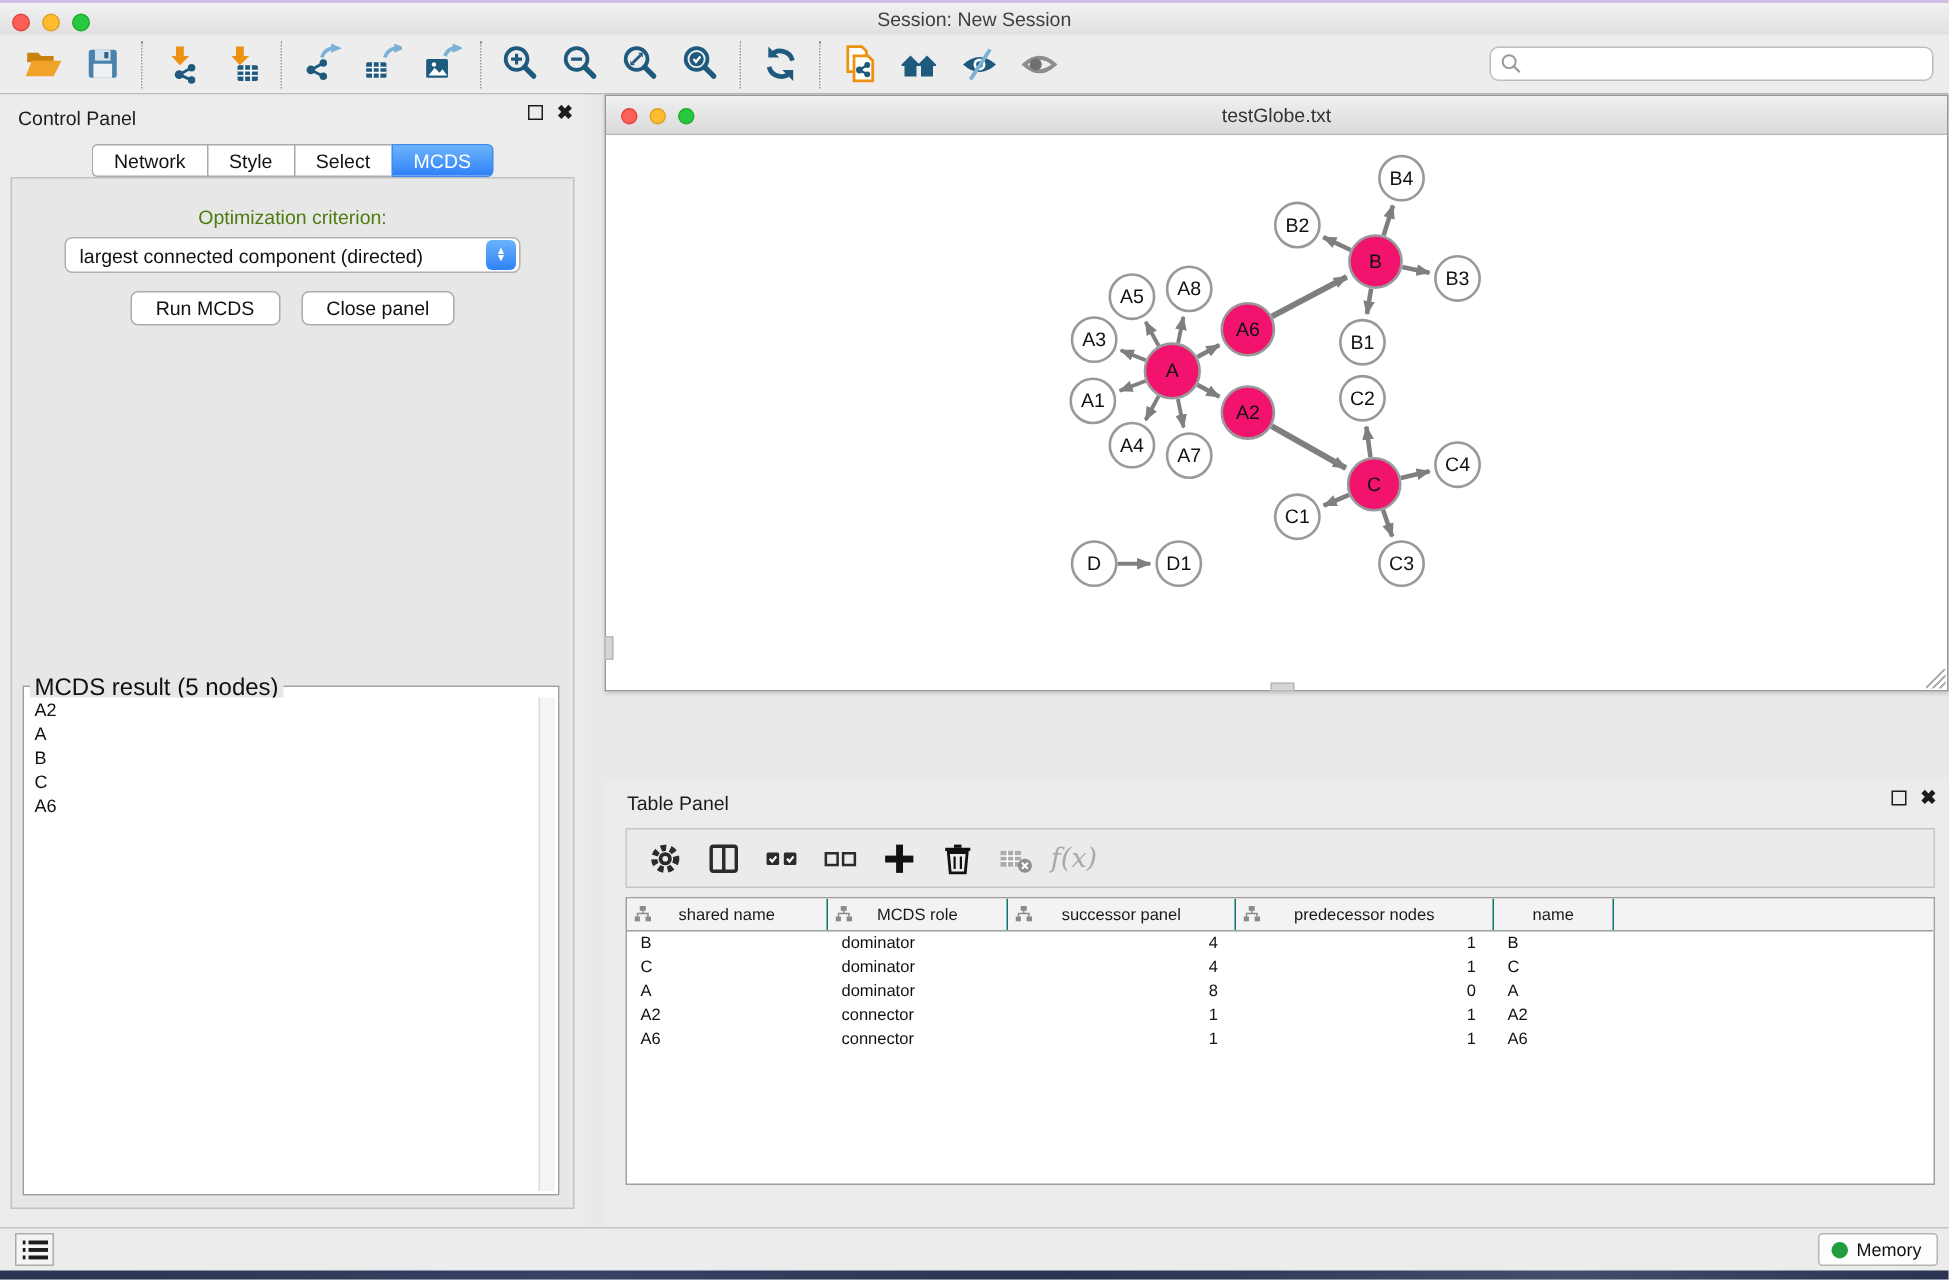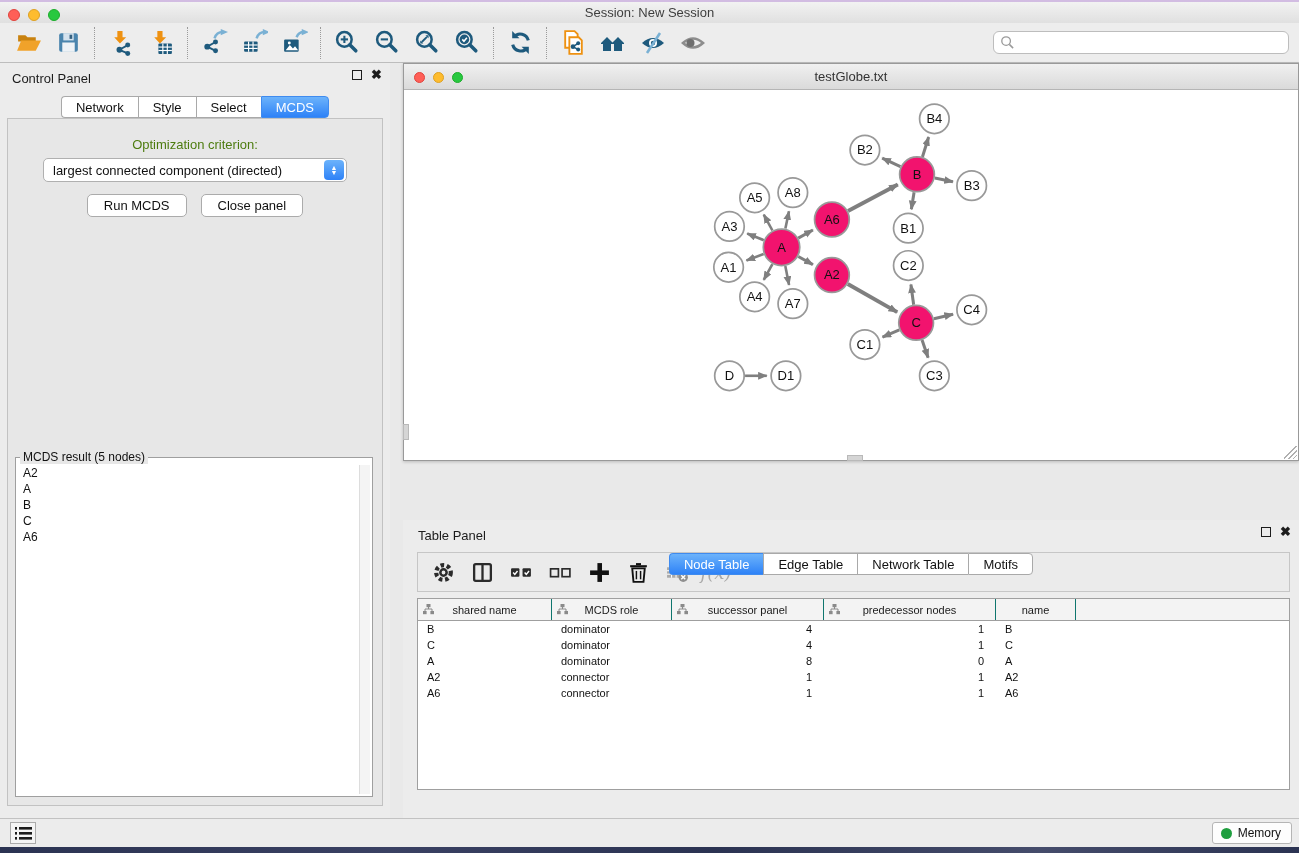--- a/index.html
+++ b/index.html
@@ -89,21 +89,21 @@
   .pbutton {
     height:23px; padding:0 16px; background:#fff; border:1px solid #ababab;
     border-radius:5px; font-size:13px; color:#111; display:flex; align-items:center;text-align:right;
   }
   .groupbox {
     position:absolute; left:7px; right:9px; top:338px; bottom:8px;
     border:1px solid #9f9f9f; background:#fff;
   }
   .groupbox .legend {
     position:absolute; left:4px; top:-8px; background:#e7e7e7; padding:0 3px;
-    font-size:12px; color:#111;
+    font-size:16px; color:#111;
   }
   .mcds-list {
     position:absolute; inset:7px 14px 2px 2px; background:#fff;
     font-size:12px; color:#111; overflow:hidden;
   }
   .mcds-list .list-item { padding:1px 0 1px 5px; line-height:14px; }
   .vscroll {
     position:absolute; right:2px; top:7px; bottom:2px; width:11px;
     background:#f4f4f4; border-left:1px solid #ddd;
   }
@@ -638,26 +638,20 @@
           <div class="td">A6</div>
           <div class="td">connector</div>
           <div class="td num">1</div>
           <div class="td num">1</div>
           <div class="td">A6</div>
           <div class="td"></div>
         </div>
       </div>
   </div>
 
-  <div class="bottom-tabs tab-row" style="position:absolute;">
-    <div class="tab active">Node Table</div>
-    <div class="tab">Edge Table</div>
-    <div class="tab">Network Table</div>
-    <div class="tab">Motifs</div>
-  </div>
 </div>
 
 <div class="statusbar">
   <div class="list-btn">
     <svg width="17" height="15" viewBox="0 0 17 15">
         <g fill="#1c1c1c">
           <rect x="0" y="1" width="2" height="2.6"></rect>
           <rect x="4" y="1" width="13" height="2.6"></rect>
           <rect x="0" y="6" width="2" height="2.6"></rect>
           <rect x="4" y="6" width="13" height="2.6"></rect>

